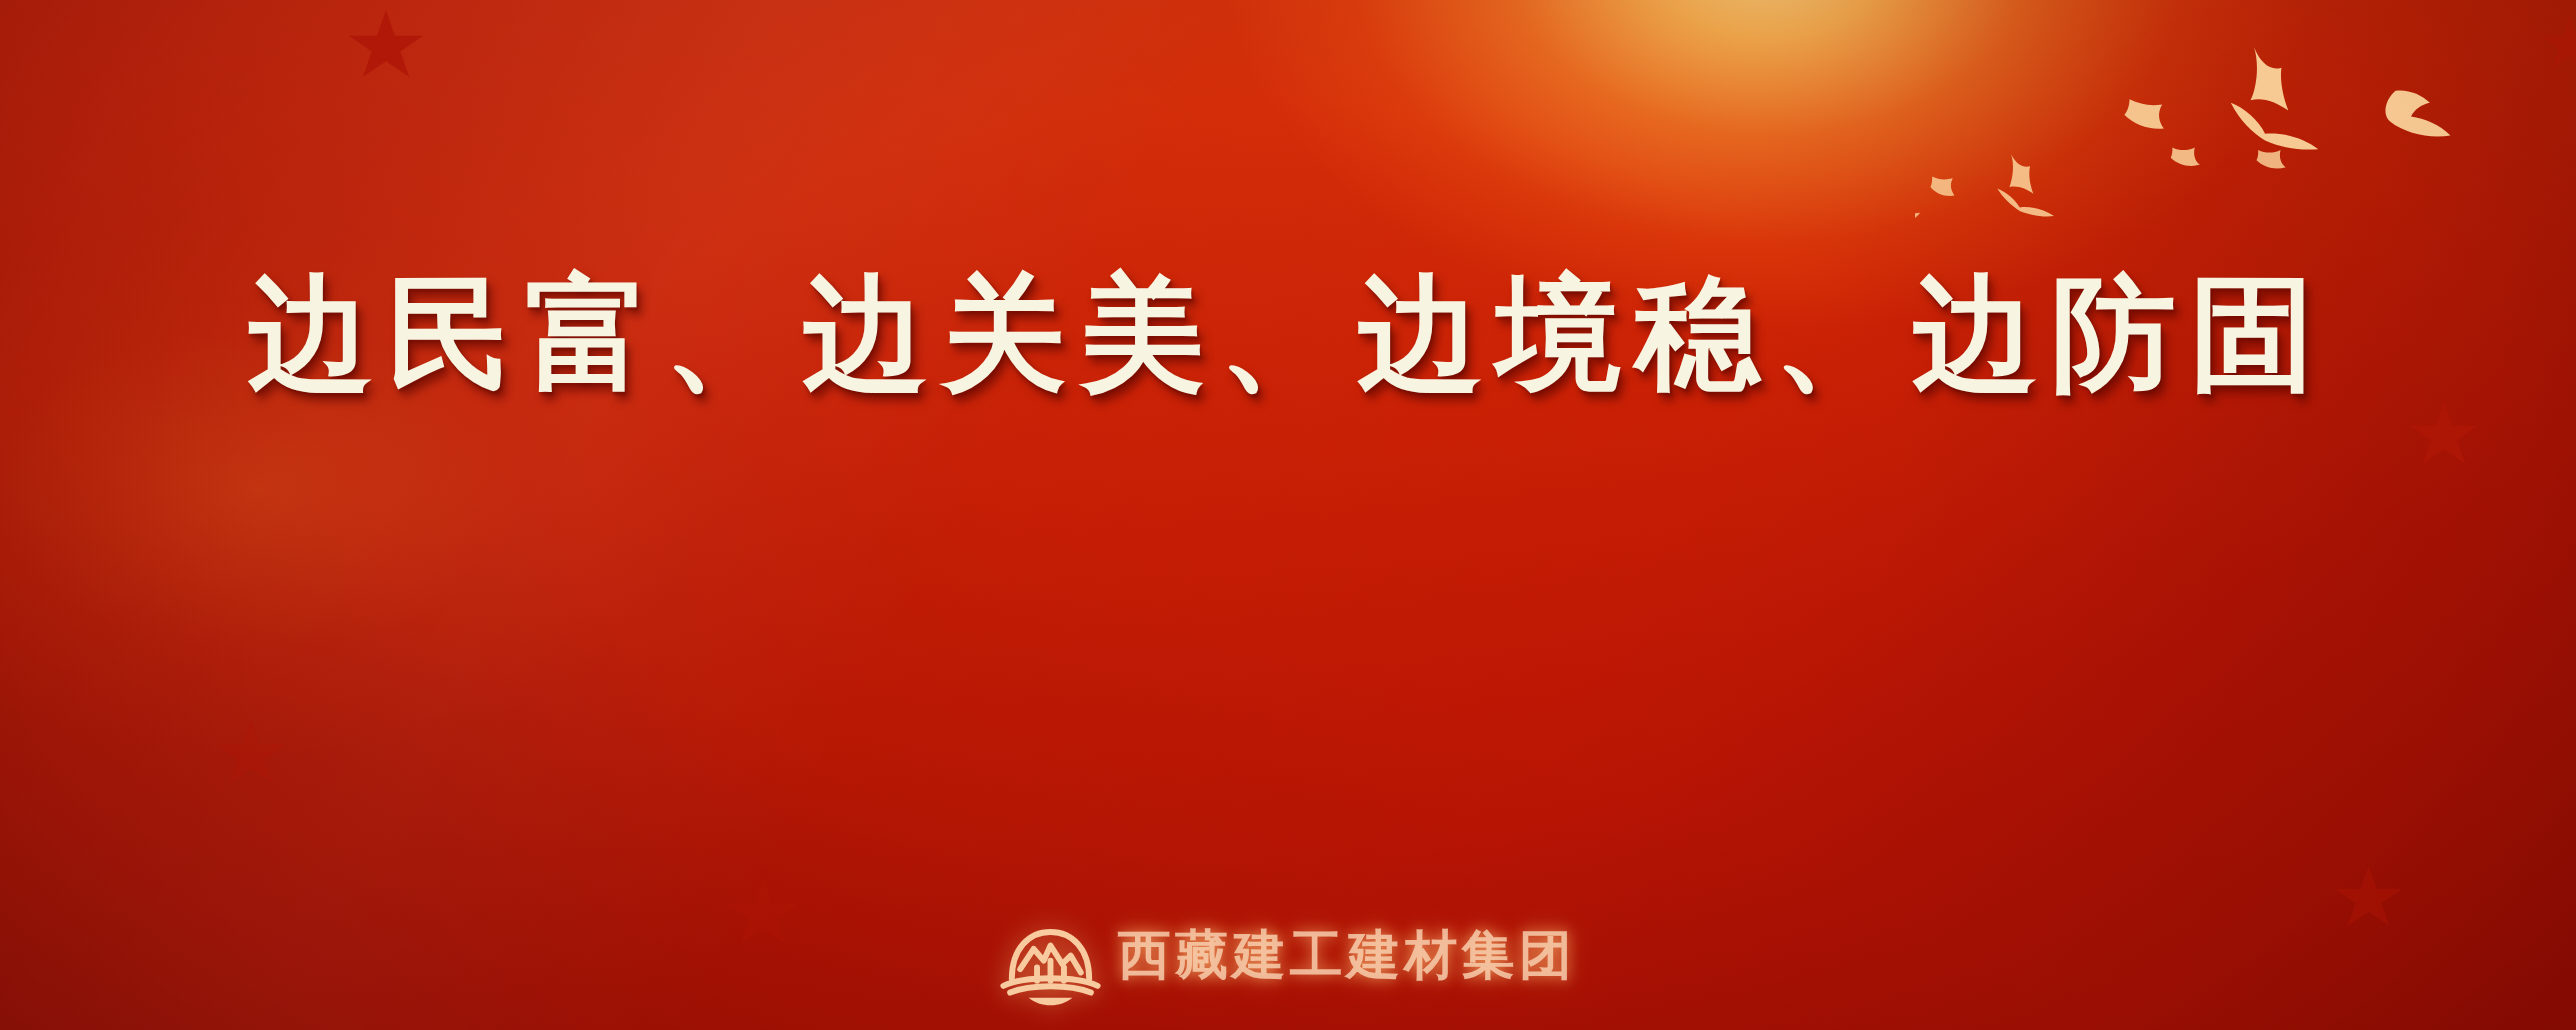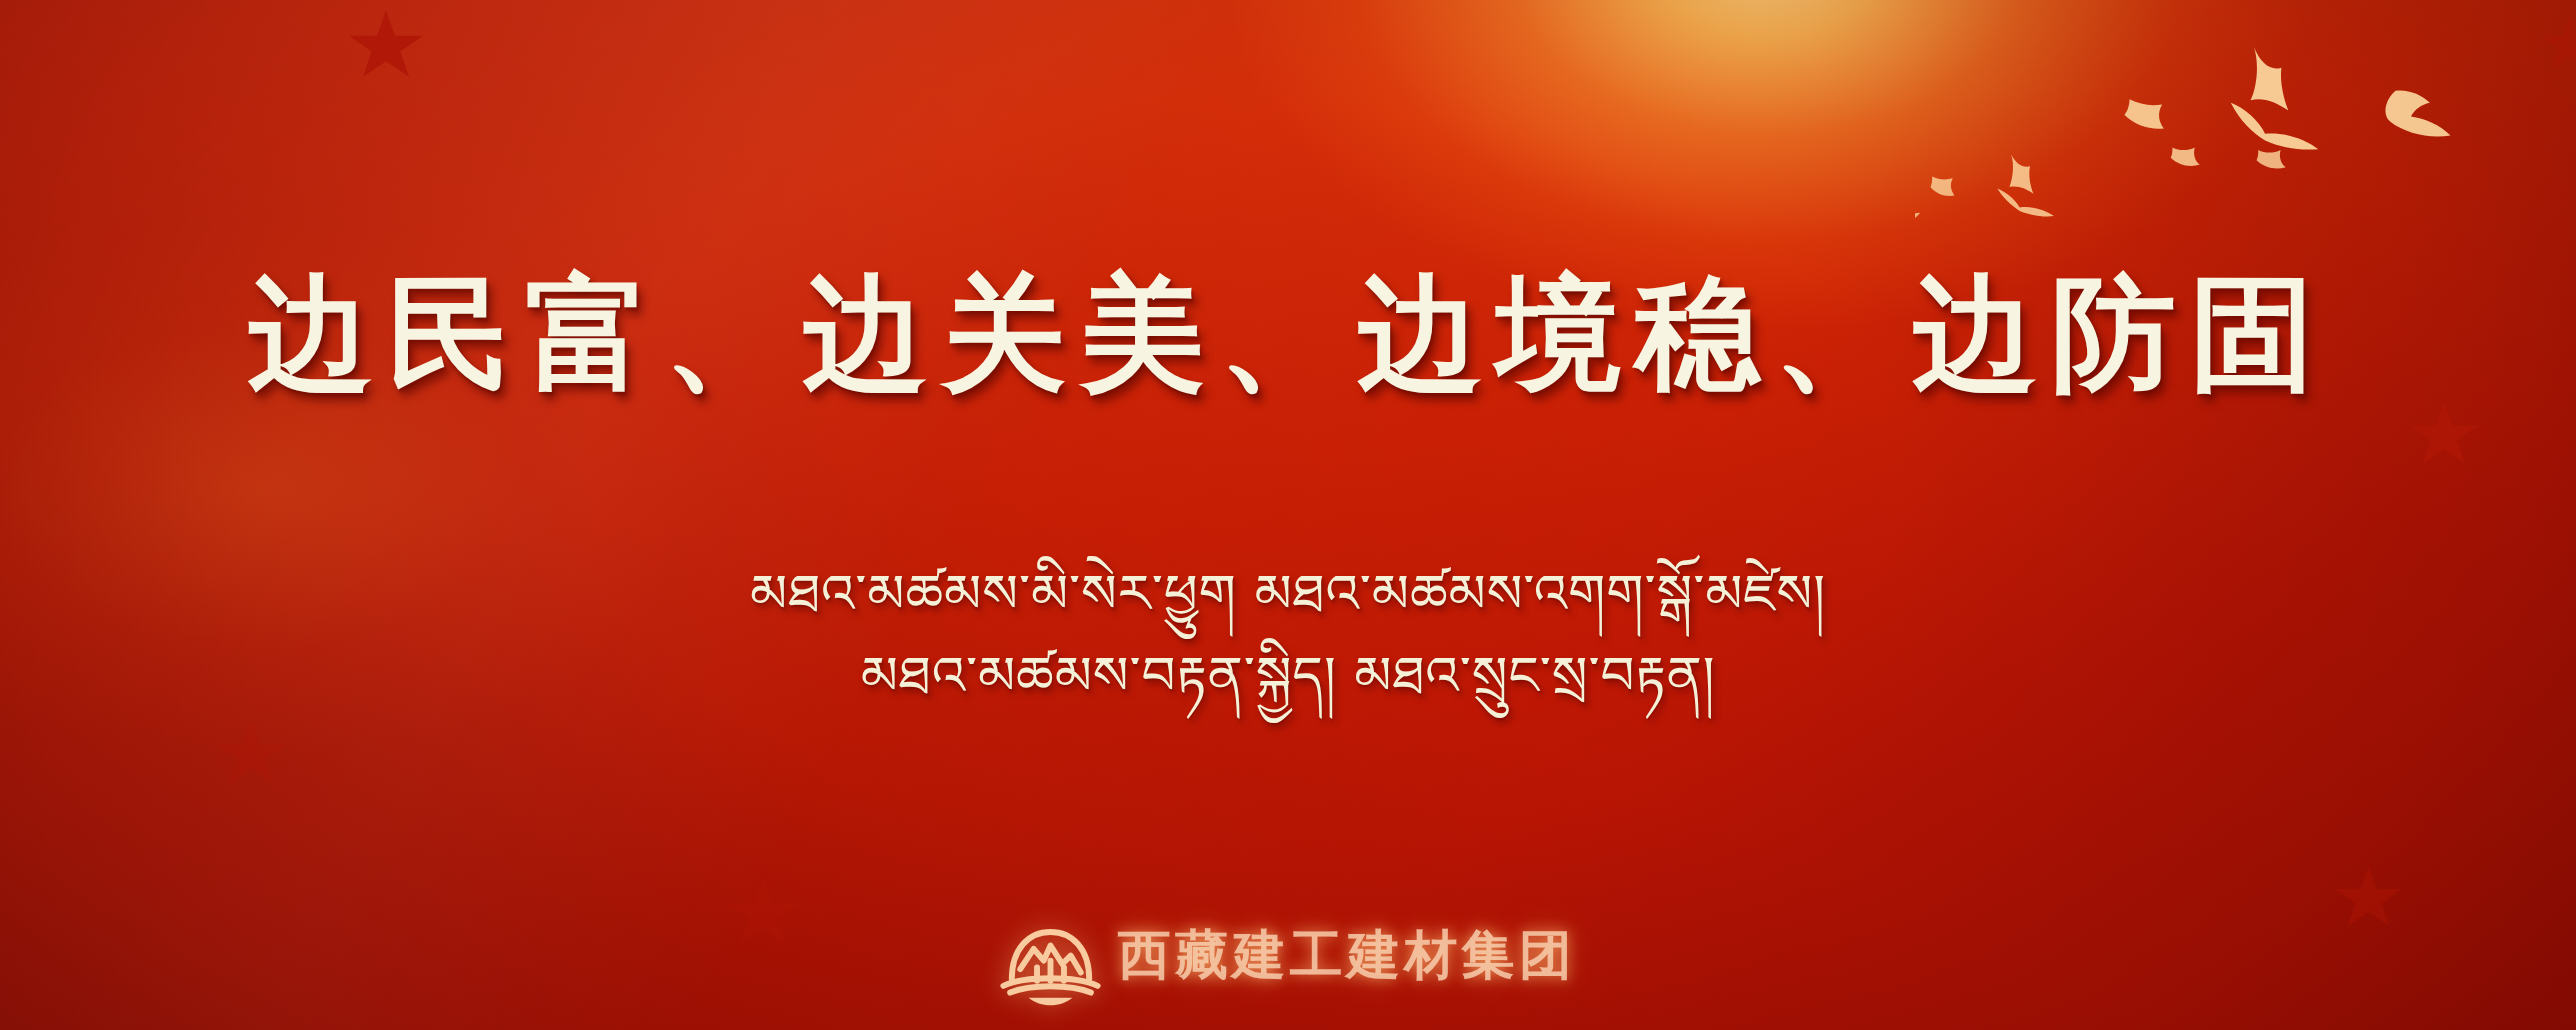--- a/index.html
+++ b/index.html
@@ -188,24 +188,20 @@
       <path d="M96 200 c10 4 20 12 26 22 c12 -2 28 2 40 10 c-14 2 -30 -2 -40 -6 c-10 -6 -20 -16 -26 -26 z" opacity="0.85"></path>
       <path d="M20 186 c8 4 16 4 24 2 c-4 8 -2 14 2 20 c-10 2 -22 -2 -28 -10 c2 -4 2 -8 2 -12 z" opacity="0.8"></path>
       <path d="M-28 222 c10 6 22 8 34 6 c-6 8 -16 14 -28 14 c-4 -6 -6 -14 -6 -20 z" opacity="0.78"></path>
     </g>
   </svg>
 
   <div class="headline-wrap">
     <div class="headline">边民富、边关美、边境稳、边防固</div>
   </div>
 
-  <div class="tibetan-wrap">
-    <div class="tib-line">མཐའ་མཚམས་མི་སེར་ཕྱུག མཐའ་མཚམས་འགག་སྒོ་མཛེས།</div>
-    <div class="tib-line">མཐའ་མཚམས་བརྟན་སྐྱིད། མཐའ་སྲུང་སྲ་བརྟན།</div>
-  </div>
 
   <div class="logo-wrap">
     <svg class="logo-mark" viewBox="0 0 120 110">
       <g fill="none" stroke="#ffd9ab" stroke-width="7" stroke-linecap="round" stroke-linejoin="round">
         <path d="M14 70 C14 34 34 14 60 14 C86 14 106 34 106 70"></path>
         <path d="M24 58 L40 34 L52 48 L60 30 L74 52 L84 42 L96 62"></path>
         <path d="M60 48 L60 72"></path>
         <path d="M44 56 L44 72"></path>
         <path d="M76 56 L76 72"></path>
         <path d="M4 78 C30 66 90 66 116 78"></path>

